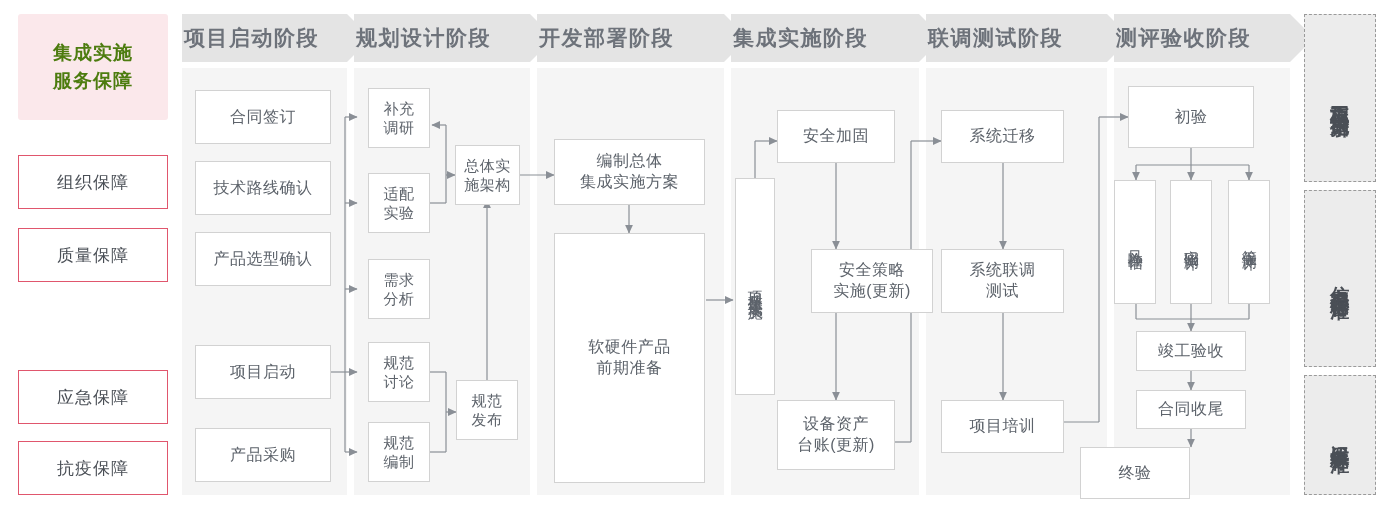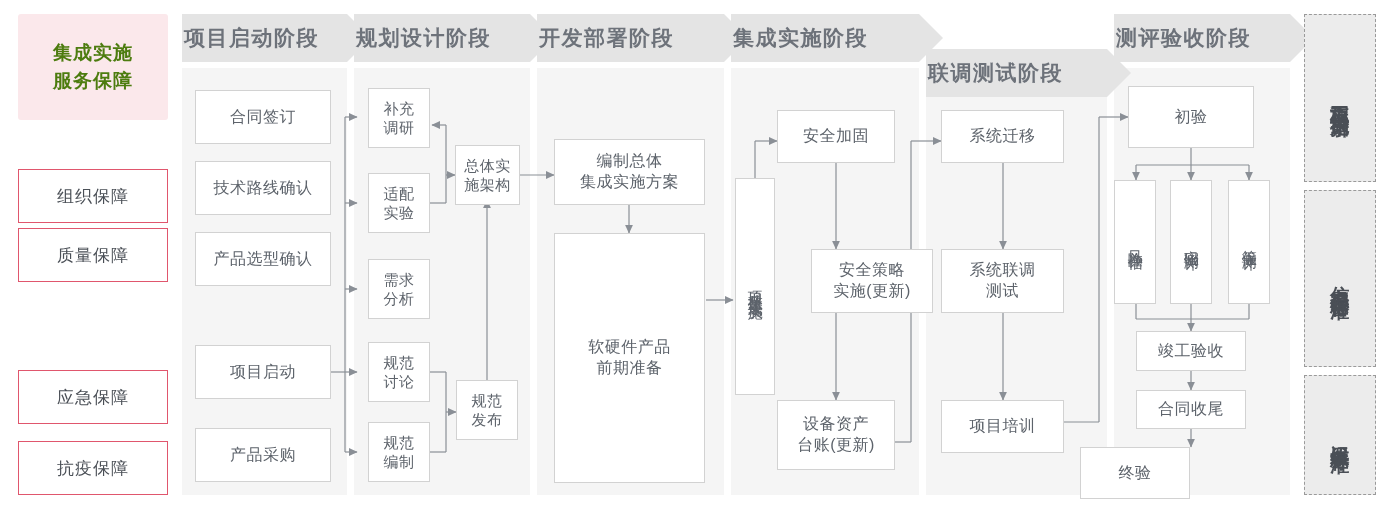--- a/index.html
+++ b/index.html
@@ -120,21 +120,21 @@
 
 <div id="canvas">
 
   <div class="rail-title">
     <span>
       <span>集成实施</span><br>
       <span>服务保障</span>
     </span>
   </div>
 
-  <div class="rail-item" style="top:169px;align-items:center;">
+  <div class="rail-item" style="top:155px;align-items:center;">
     <span>组织保障</span>
   </div>
   <div class="rail-item" style="top:228px;">
     <span>质量保障</span>
   </div>
   <div class="rail-item" style="top:370px;">
     <span>应急保障</span>
   </div>
   <div class="rail-item" style="top:441px;">
     <span>抗疫保障</span>
@@ -172,21 +172,21 @@
     </span>
   </div>
   <div class="stage-head" style="left:731px; width:188px;">
     <span>集成实施阶段</span>
     <span class="chev">
       <svg width="24" height="48" viewBox="0 0 24 48">
           <path d="M0,0 L24,24 L0,48 Z" fill="#e4e4e4"></path>
         </svg>
     </span>
   </div>
-  <div class="stage-head" style="left:926px; width:181px;margin-top:35px;">
+  <div class="stage-head" style="left:926px; width:181px;">
     <span>联调测试阶段</span>
     <span class="chev">
       <svg width="24" height="48" viewBox="0 0 24 48">
           <path d="M0,0 L24,24 L0,48 Z" fill="#e4e4e4"></path>
         </svg>
     </span>
   </div>
   <div class="stage-head" style="left:1114px; width:176px;">
     <span>测评验收阶段</span>
     <span class="chev">

